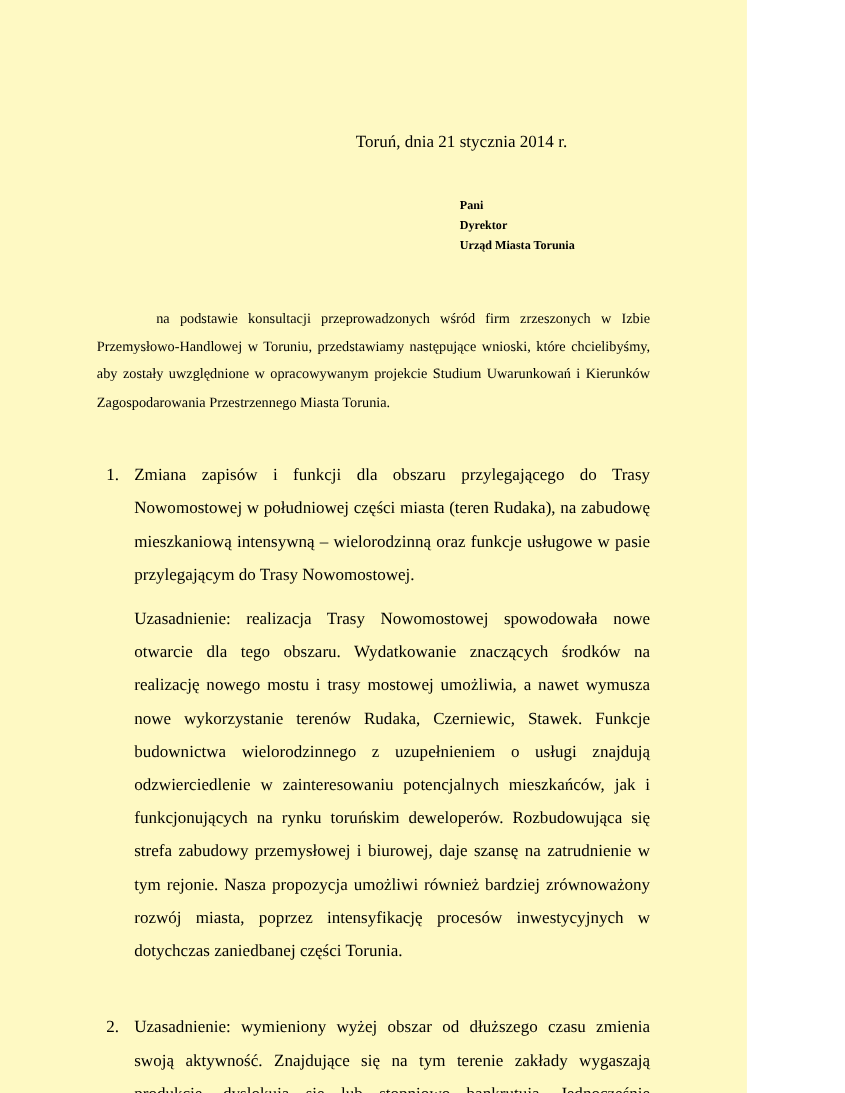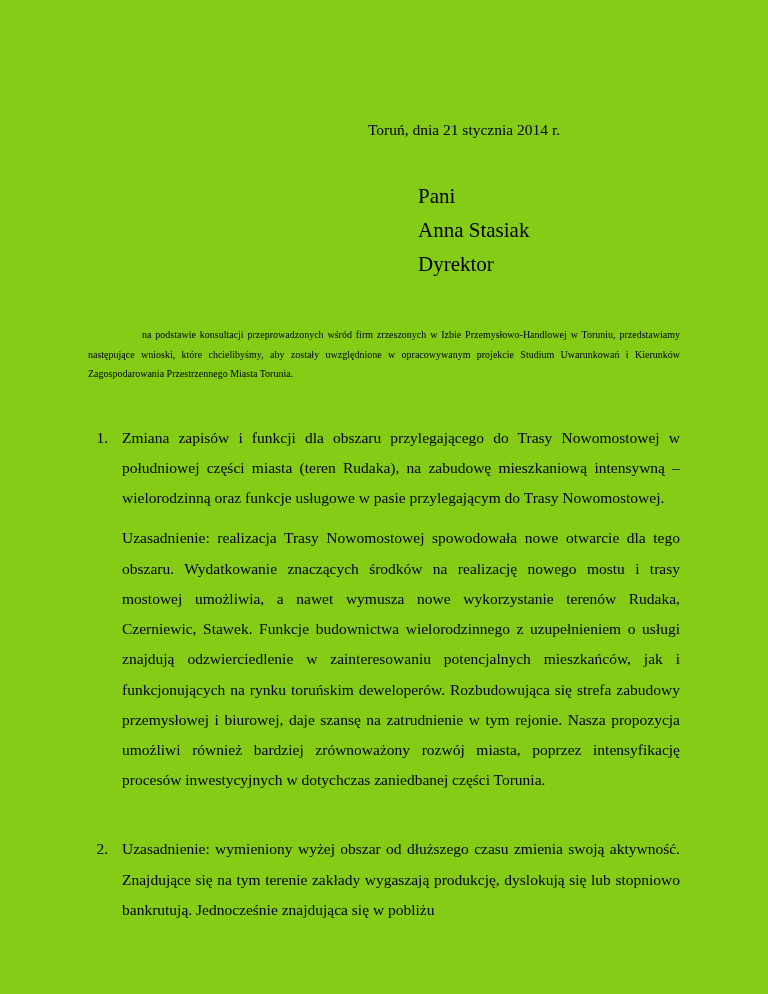--- a/index.html
+++ b/index.html
@@ -9,45 +9,45 @@
   }
   body {
     width: 768px;
     height: 994px;
     font-family: "Liberation Serif", serif;
     color: #000000;
     overflow: hidden;
   }
   .page {
     position: relative;
-    width: 768px;
+    width: 679px;
     height: 994px;
-    background: #84cc16;
+    background: #fef9c3;
     box-sizing: border-box;
     padding: 118px 88px 0 88px;
   }
   .date-line {
     text-align: center;
     font-size: 15.5px;
     line-height: 1.5;
     margin: 0 0 0 160px;
     white-space: nowrap;
   }
   .addressee {
     margin: 38px 0 0 330px;
-    font-weight: normal;
-    font-size: 21px;
+    font-weight: bold;
+    font-size: 11px;
     line-height: 1.62;
   }
   .addressee div {
     white-space: nowrap;
   }
   .intro {
     margin: 44px 0 0 0;
-    font-size: 10px;
+    font-size: 13px;
     line-height: 1.95;
     text-align: justify;
     text-indent: 54px;
     text-justify: inter-word;
   }
   ol.points {
     margin: 30px 0 0 0;
     padding: 0 0 0 24px;
     list-style-position: outside;
     font-size: 15.5px;
@@ -72,22 +72,22 @@
 </style>
 </head>
 <body>
 
 <div class="page">
 
   <div class="date-line">Toruń, dnia 21 stycznia 2014 r.</div>
 
   <div class="addressee">
     <div>Pani</div>
-    <div>Anna Stasiak</div>
     <div>Dyrektor</div>
+    <div>Urząd Miasta Torunia</div>
   </div>
 
   <p class="intro">na podstawie konsultacji przeprowadzonych wśród firm zrzeszonych w Izbie Przemysłowo-Handlowej w Toruniu, przedstawiamy następujące wnioski, które chcielibyśmy, aby zostały uwzględnione w opracowywanym projekcie Studium Uwarunkowań i Kierunków Zagospodarowania Przestrzennego Miasta Torunia.</p>
 
   <ol class="points">
     <li>
       <span class="para">Zmiana zapisów i funkcji dla obszaru przylegającego do Trasy Nowomostowej w południowej części miasta (teren Rudaka), na zabudowę mieszkaniową intensywną – wielorodzinną oraz funkcje usługowe w pasie przylegającym do Trasy Nowomostowej.</span>
       <span class="para">Uzasadnienie: realizacja Trasy Nowomostowej spowodowała nowe otwarcie dla tego obszaru. Wydatkowanie znaczących środków na realizację nowego mostu i trasy mostowej umożliwia, a nawet wymusza nowe wykorzystanie terenów Rudaka, Czerniewic, Stawek. Funkcje budownictwa wielorodzinnego z uzupełnieniem o usługi znajdują odzwierciedlenie w zainteresowaniu potencjalnych mieszkańców, jak i funkcjonujących na rynku toruńskim deweloperów. Rozbudowująca się strefa zabudowy przemysłowej i biurowej, daje szansę na zatrudnienie w tym rejonie. Nasza propozycja umożliwi również bardziej zrównoważony rozwój miasta, poprzez intensyfikację procesów inwestycyjnych w dotychczas zaniedbanej części Torunia.</span>
     </li>
     <li>

